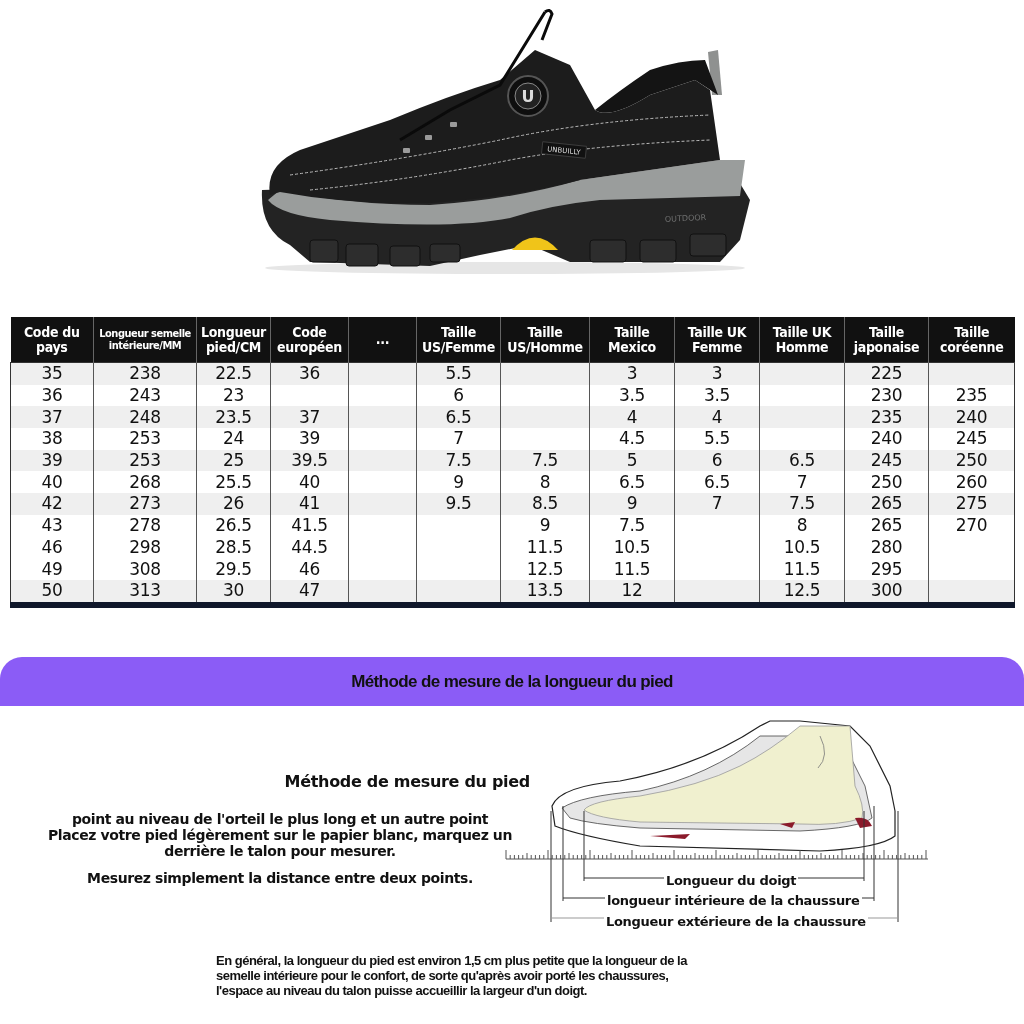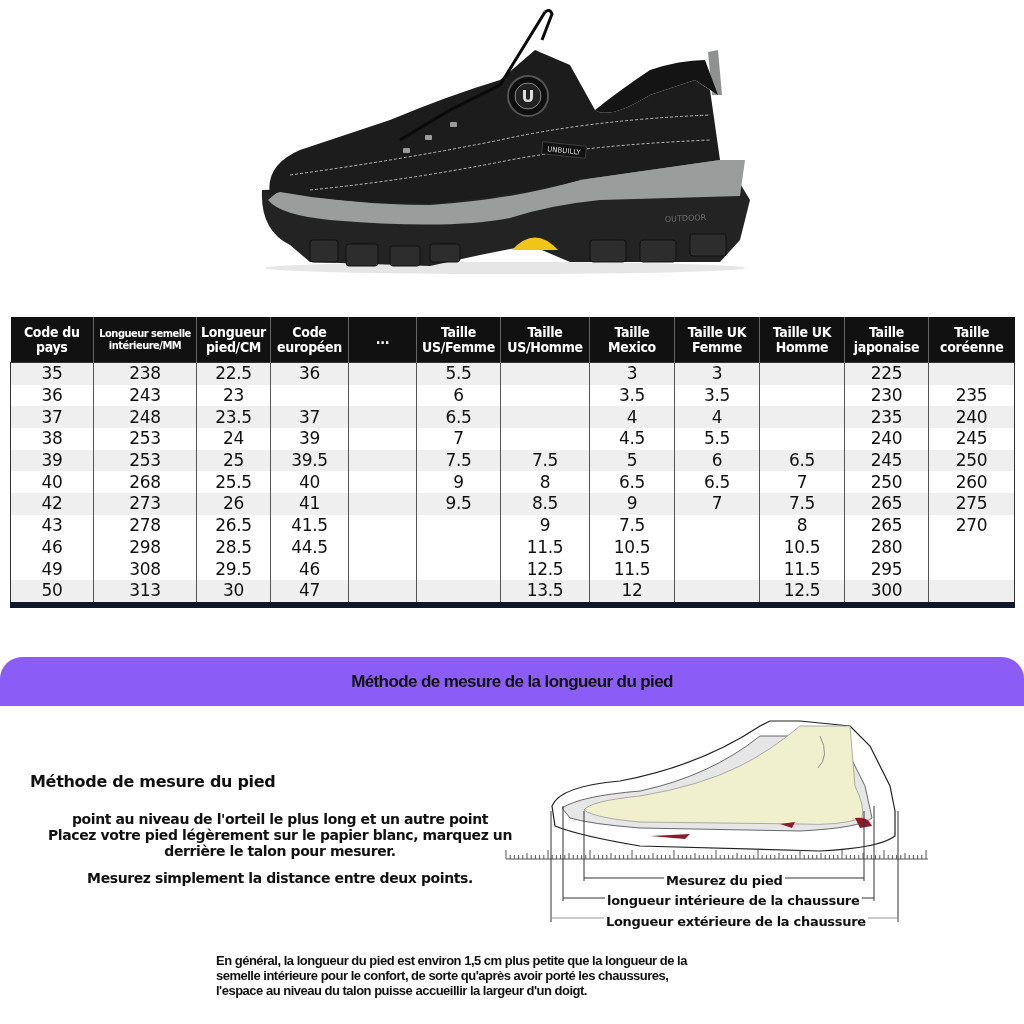--- a/index.html
+++ b/index.html
@@ -19,21 +19,21 @@
   .size-table tr.even td { background: #ffffff; }
   .size-table tbody { border: 1.5px solid #333; }
   .size-table td:first-child { border-left: 1.5px solid #333; }
   .size-table td:last-child { border-right: 1.5px solid #333; }
   .size-table tbody tr:last-child td { border-bottom: 6px solid #0f172a; }
 
   
   .banner { position: absolute; left: 0; top: 657px; width: 1024px; height: 49px; background: #8b5cf6; border-radius: 22px 22px 0 0; display: flex; align-items: center; justify-content: center; }
   .banner span { font-size: 17px; font-weight: bold; letter-spacing: -0.6px; color: #111; font-family: "Liberation Sans", sans-serif; }
 
-  .method-title { position: absolute; left: 30px; top: 772px; width: 500px; text-align: left; font-size: 16px; font-weight: bold; letter-spacing: -0.3px; }
+  .method-title { position: absolute; left: 30px; top: 772px; width: 500px; text-align: right; font-size: 16px; font-weight: bold; letter-spacing: -0.3px; }
   .method-text { position: absolute; left: 30px; top: 811px; width: 500px; text-align: center; font-size: 14px; font-weight: bold; line-height: 16px; letter-spacing: -0.4px; }
   .method-text2 { position: absolute; left: 30px; top: 870px; width: 500px; text-align: center; font-size: 14px; font-weight: bold; letter-spacing: -0.4px; }
 
   .diagram { position: absolute; left: 500px; top: 706px; width: 524px; height: 230px; }
   .dlabel { position: absolute; font-size: 13px; font-weight: bold; letter-spacing: -0.3px; white-space: nowrap; background: #fff; padding: 0 2px; }
 
   .footer-note { position: absolute; left: 216px; top: 953px; width: 600px; font-size: 13px; font-weight: bold; line-height: 15px; letter-spacing: -0.5px; font-family: "Liberation Sans", sans-serif; }
 </style>
 </head>
 <body>
@@ -411,21 +411,21 @@
     <line x1="84" y1="105" x2="84" y2="175" stroke="#333" stroke-width="1"></line>
     <line x1="364" y1="105" x2="364" y2="175" stroke="#333" stroke-width="1"></line>
     <line x1="84" y1="172" x2="364" y2="172" stroke="#333" stroke-width="1"></line>
     <line x1="63" y1="100" x2="63" y2="195" stroke="#333" stroke-width="1"></line>
     <line x1="374" y1="100" x2="374" y2="195" stroke="#333" stroke-width="1"></line>
     <line x1="63" y1="192" x2="374" y2="192" stroke="#333" stroke-width="1"></line>
     <line x1="51" y1="105" x2="51" y2="216" stroke="#333" stroke-width="1"></line>
     <line x1="398" y1="105" x2="398" y2="216" stroke="#333" stroke-width="1"></line>
     <line x1="51" y1="212" x2="398" y2="212" stroke="#999" stroke-width="1"></line>
   </svg>
-  <div class="dlabel" style="left:164px; top:167px;">Mesurez du pied</div>
+  <div class="dlabel" style="left:164px; top:167px;">Longueur du doigt</div>
   <div class="dlabel" style="left:105px; top:187px;">longueur intérieure de la chaussure</div>
   <div class="dlabel" style="left:104px; top:208px;">Longueur extérieure de la chaussure</div>
 </div>
 
 <div class="footer-note">
   <div>En général, la longueur du pied est environ 1,5 cm plus petite que la longueur de la</div>
   <div>semelle intérieure pour le confort, de sorte qu'après avoir porté les chaussures,</div>
   <div>l'espace au niveau du talon puisse accueillir la largeur d'un doigt.</div>
 </div>
 

